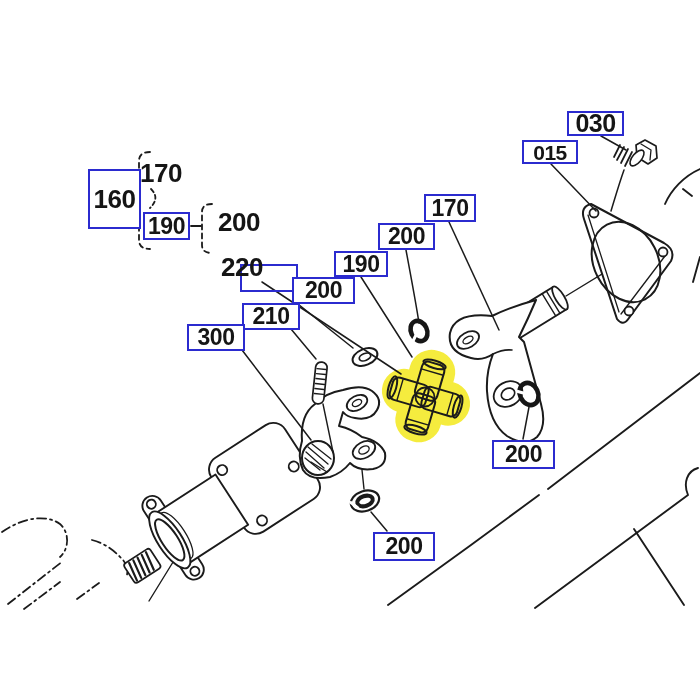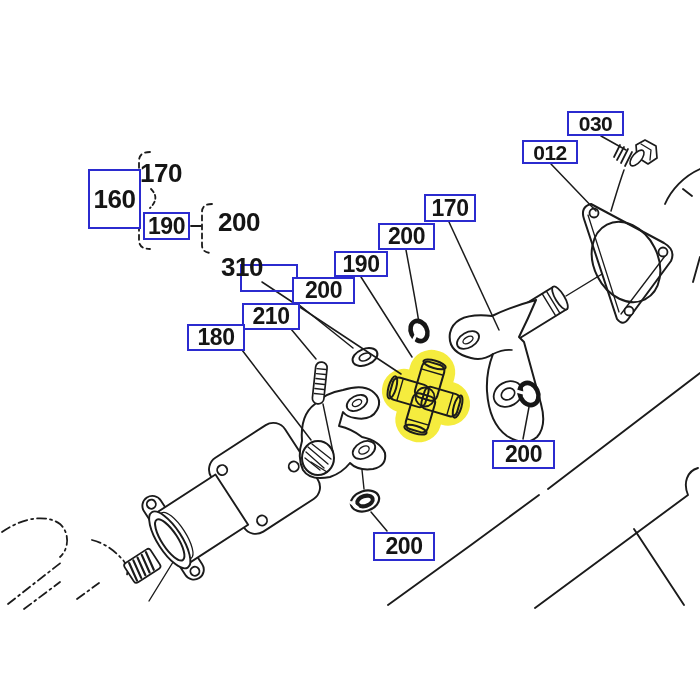--- a/index.html
+++ b/index.html
@@ -218,30 +218,30 @@
       <path d="M 191,226 L 201,226"></path>
     </g>
   </g>
 </svg>
 
 <div class="lbl boxed" style="left:75px;top:169px;width:53px;height:60px;font-size:26px;margin-left:13px;">160</div>
 <div class="lbl plain" style="left:140px;top:160px;font-size:26px;">170</div>
 <div class="lbl boxed" style="left:143px;top:212px;width:47px;height:28px;">190</div>
 <div class="lbl plain" style="left:218px;top:209px;font-size:26px;">200</div>
 
-<div class="lbl boxed" style="left:522px;top:140px;width:56px;height:24px;font-size:21px;">012</div>
-<div class="lbl boxed" style="left:567px;top:111px;width:57px;height:25px;font-size:21px;">030</div>
+<div class="lbl boxed" style="left:522px;top:140px;width:56px;height:24px;font-size:21px;">015</div>
+<div class="lbl boxed" style="left:567px;top:111px;width:57px;height:25px;font-size:25px;">030</div>
 
 <div class="lbl boxed" style="left:424px;top:194px;width:52px;height:28px;">170</div>
 <div class="lbl boxed" style="left:378px;top:223px;width:57px;height:27px;">200</div>
 <div class="lbl boxed" style="left:334px;top:251px;width:54px;height:26px;">190</div>
 
 <div class="lbl boxed box220" style="left:240px;top:264px;width:58px;height:28px;"></div>
-<div class="lbl plain t220" style="left:221px;top:254px;font-size:26px;">310</div>
+<div class="lbl plain t220" style="left:221px;top:254px;font-size:26px;">220</div>
 
 <div class="lbl boxed" style="left:292px;top:277px;width:63px;height:27px;">200</div>
 <div class="lbl boxed" style="left:242px;top:303px;width:58px;height:27px;">210</div>
-<div class="lbl boxed" style="left:187px;top:324px;width:58px;height:27px;">180</div>
+<div class="lbl boxed" style="left:187px;top:324px;width:58px;height:27px;">300</div>
 
 <div class="lbl boxed" style="left:492px;top:440px;width:63px;height:29px;">200</div>
 <div class="lbl boxed" style="left:373px;top:532px;width:62px;height:29px;">200</div>
 
 </div>
 
 </body></html>

